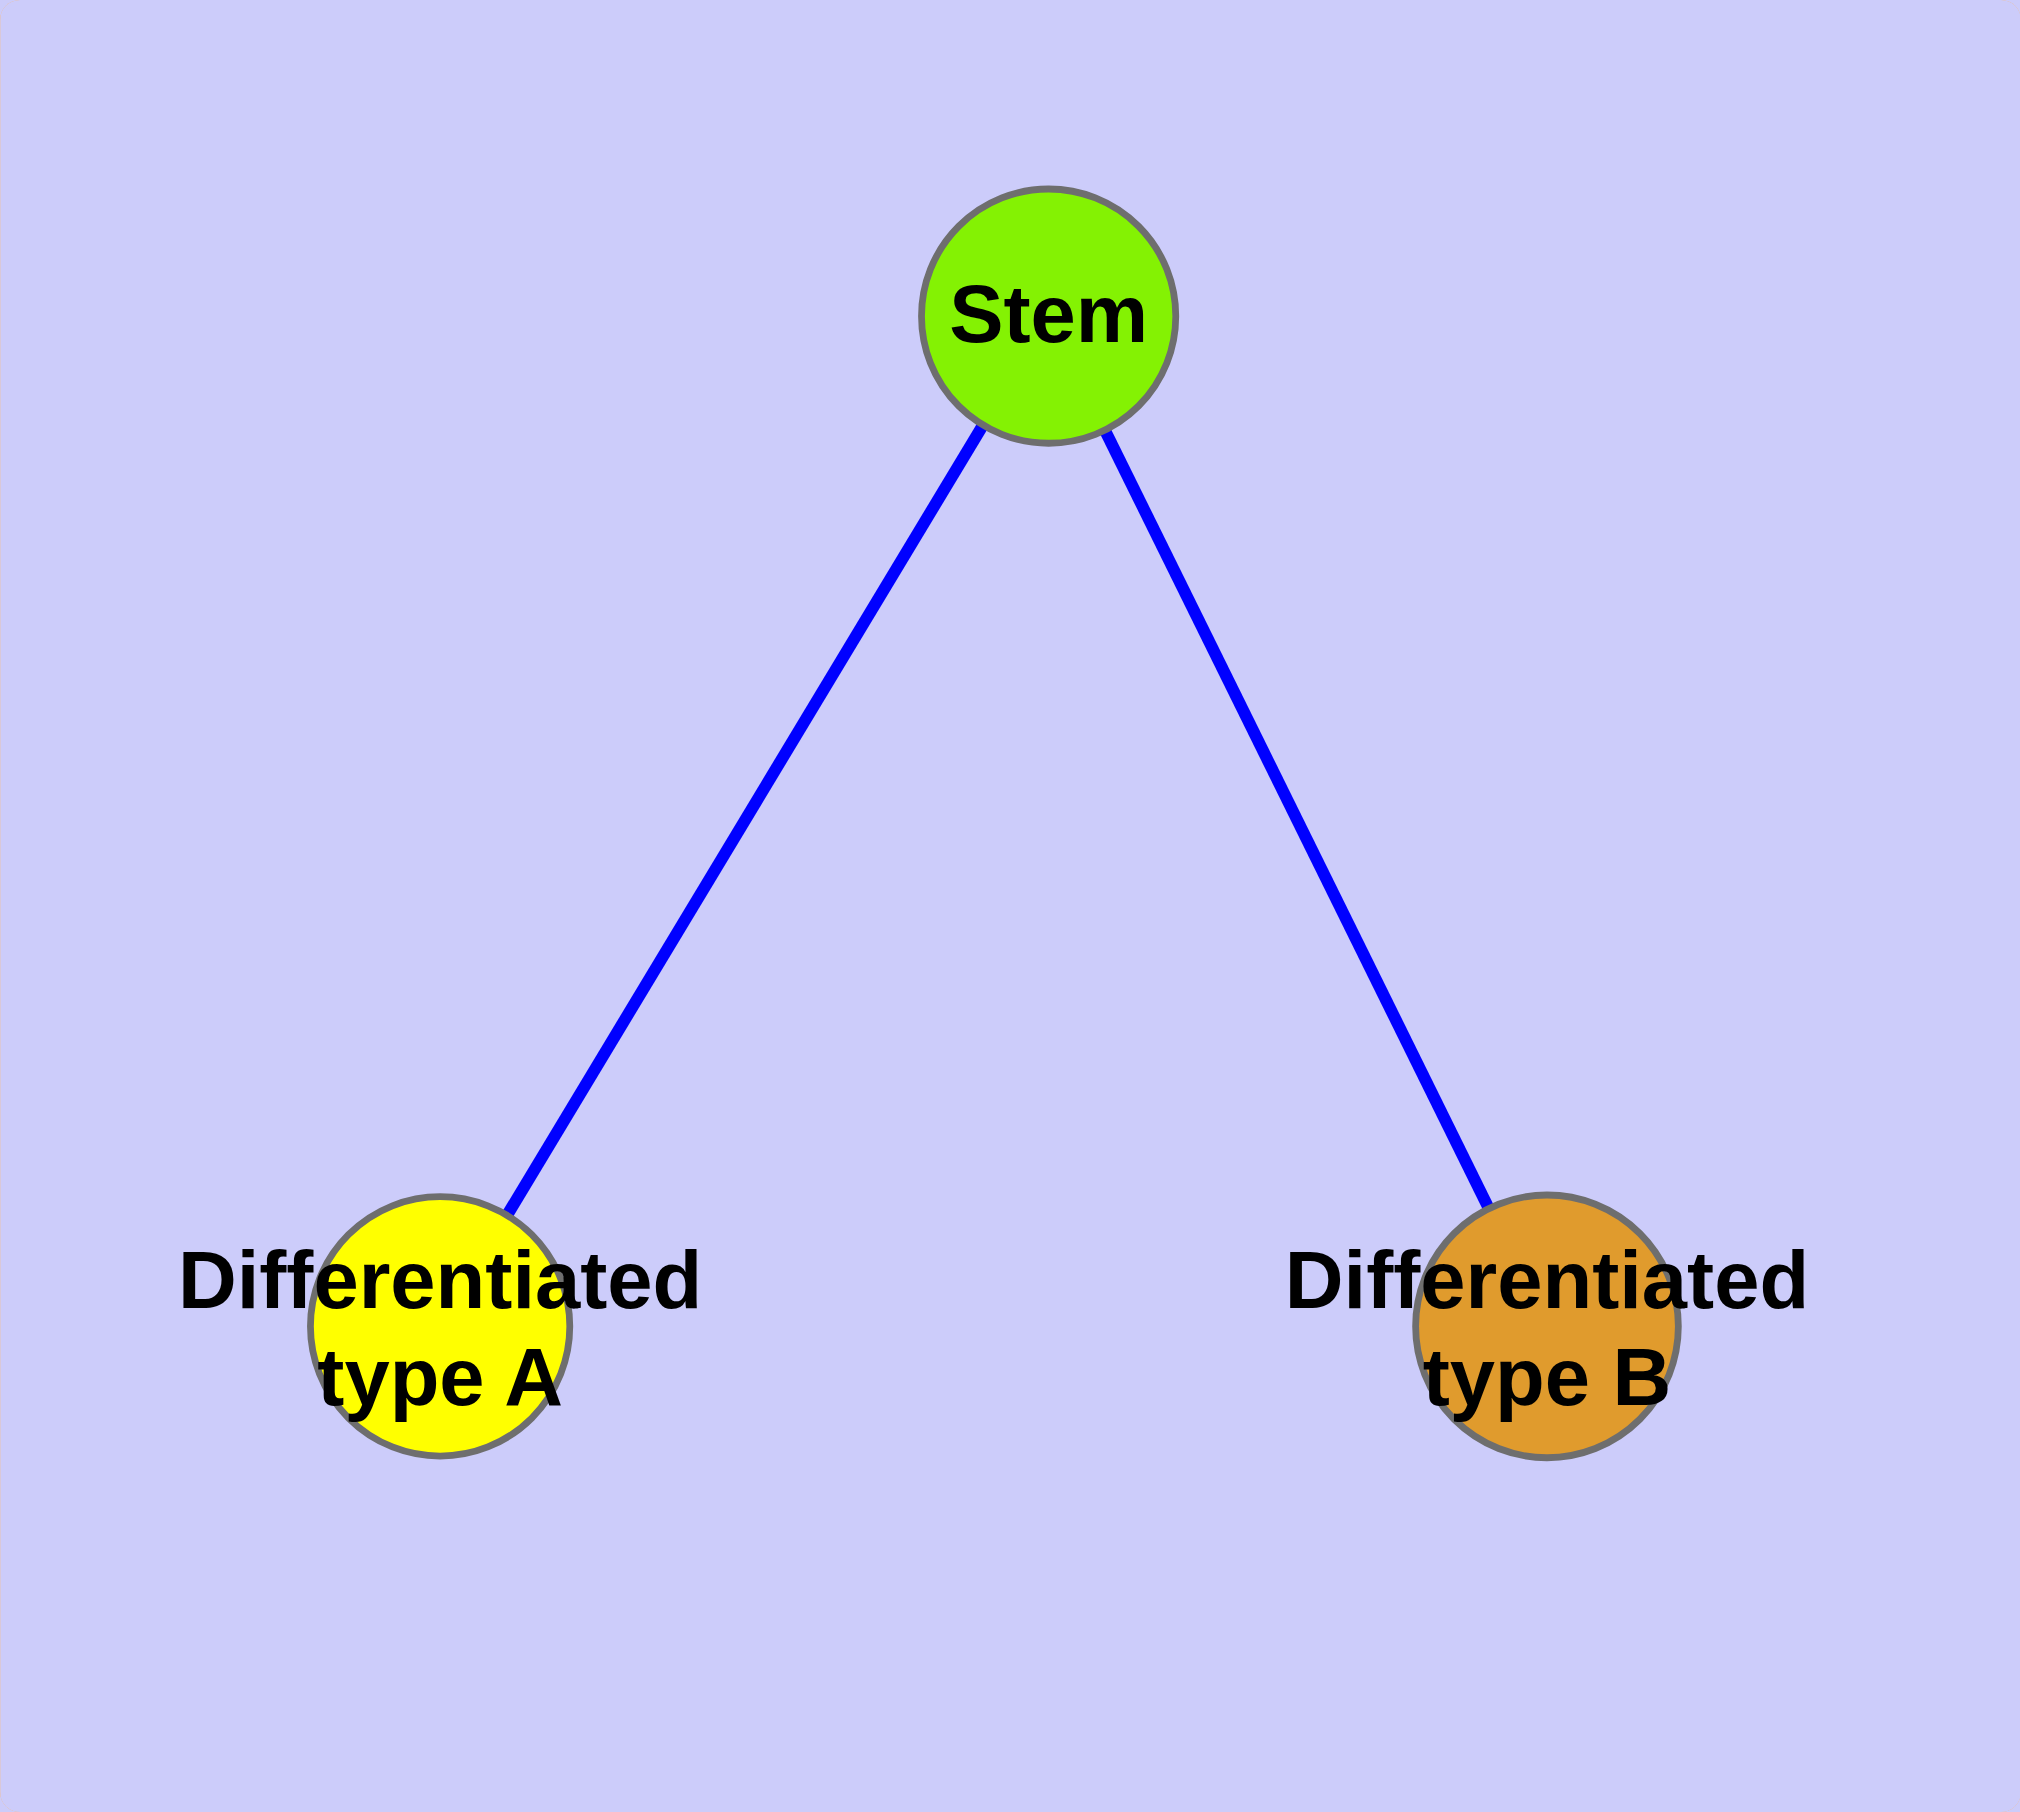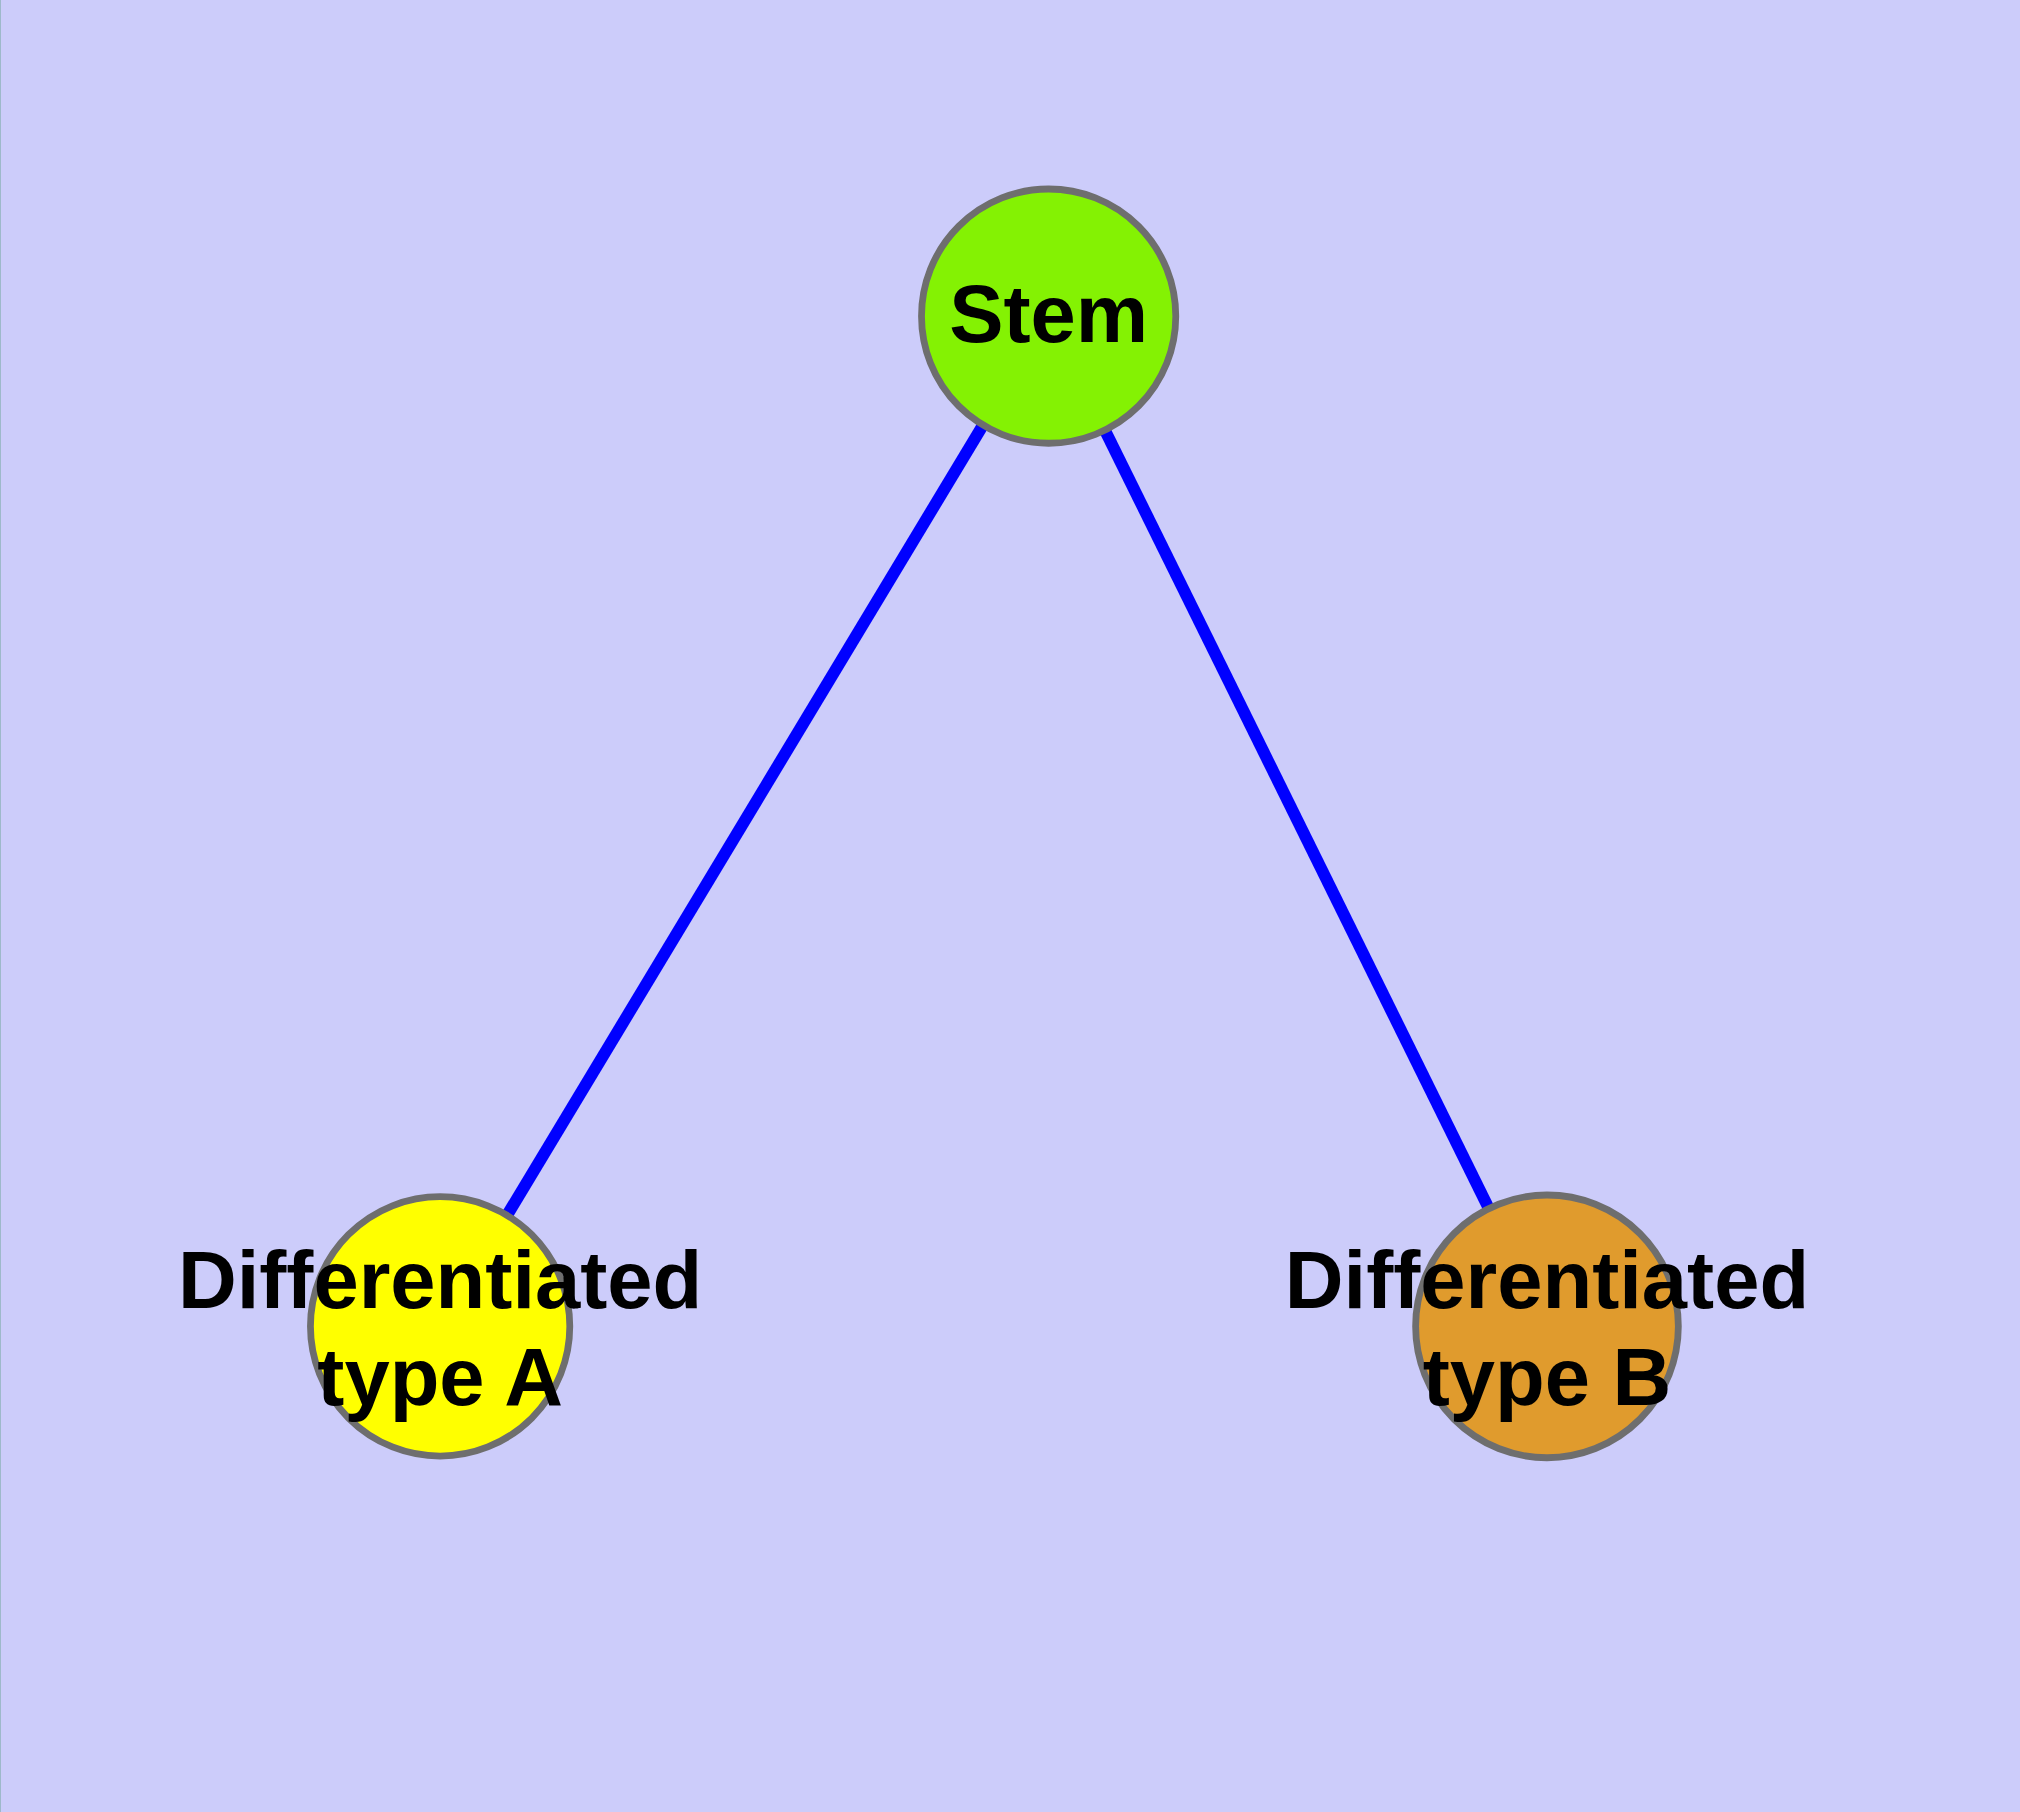--- a/index.html
+++ b/index.html
@@ -5,23 +5,24 @@
 <style>
   html, body {
     margin: 0;
     padding: 0;
     background: #ccccfa;
   }
   #stage {
     position: relative;
     width: 2021px;
     height: 1812px;
-    background: #15803d;
+    background: #fdba74;
     overflow: hidden;
     font-family: "Liberation Sans", sans-serif;
+    border-radius: 20px;
   }
   #graph-svg {
     position: absolute;
     left: 0;
     top: 0;
     width: 2021px;
     height: 1812px;
     display: block;
   }
   .node-label {

